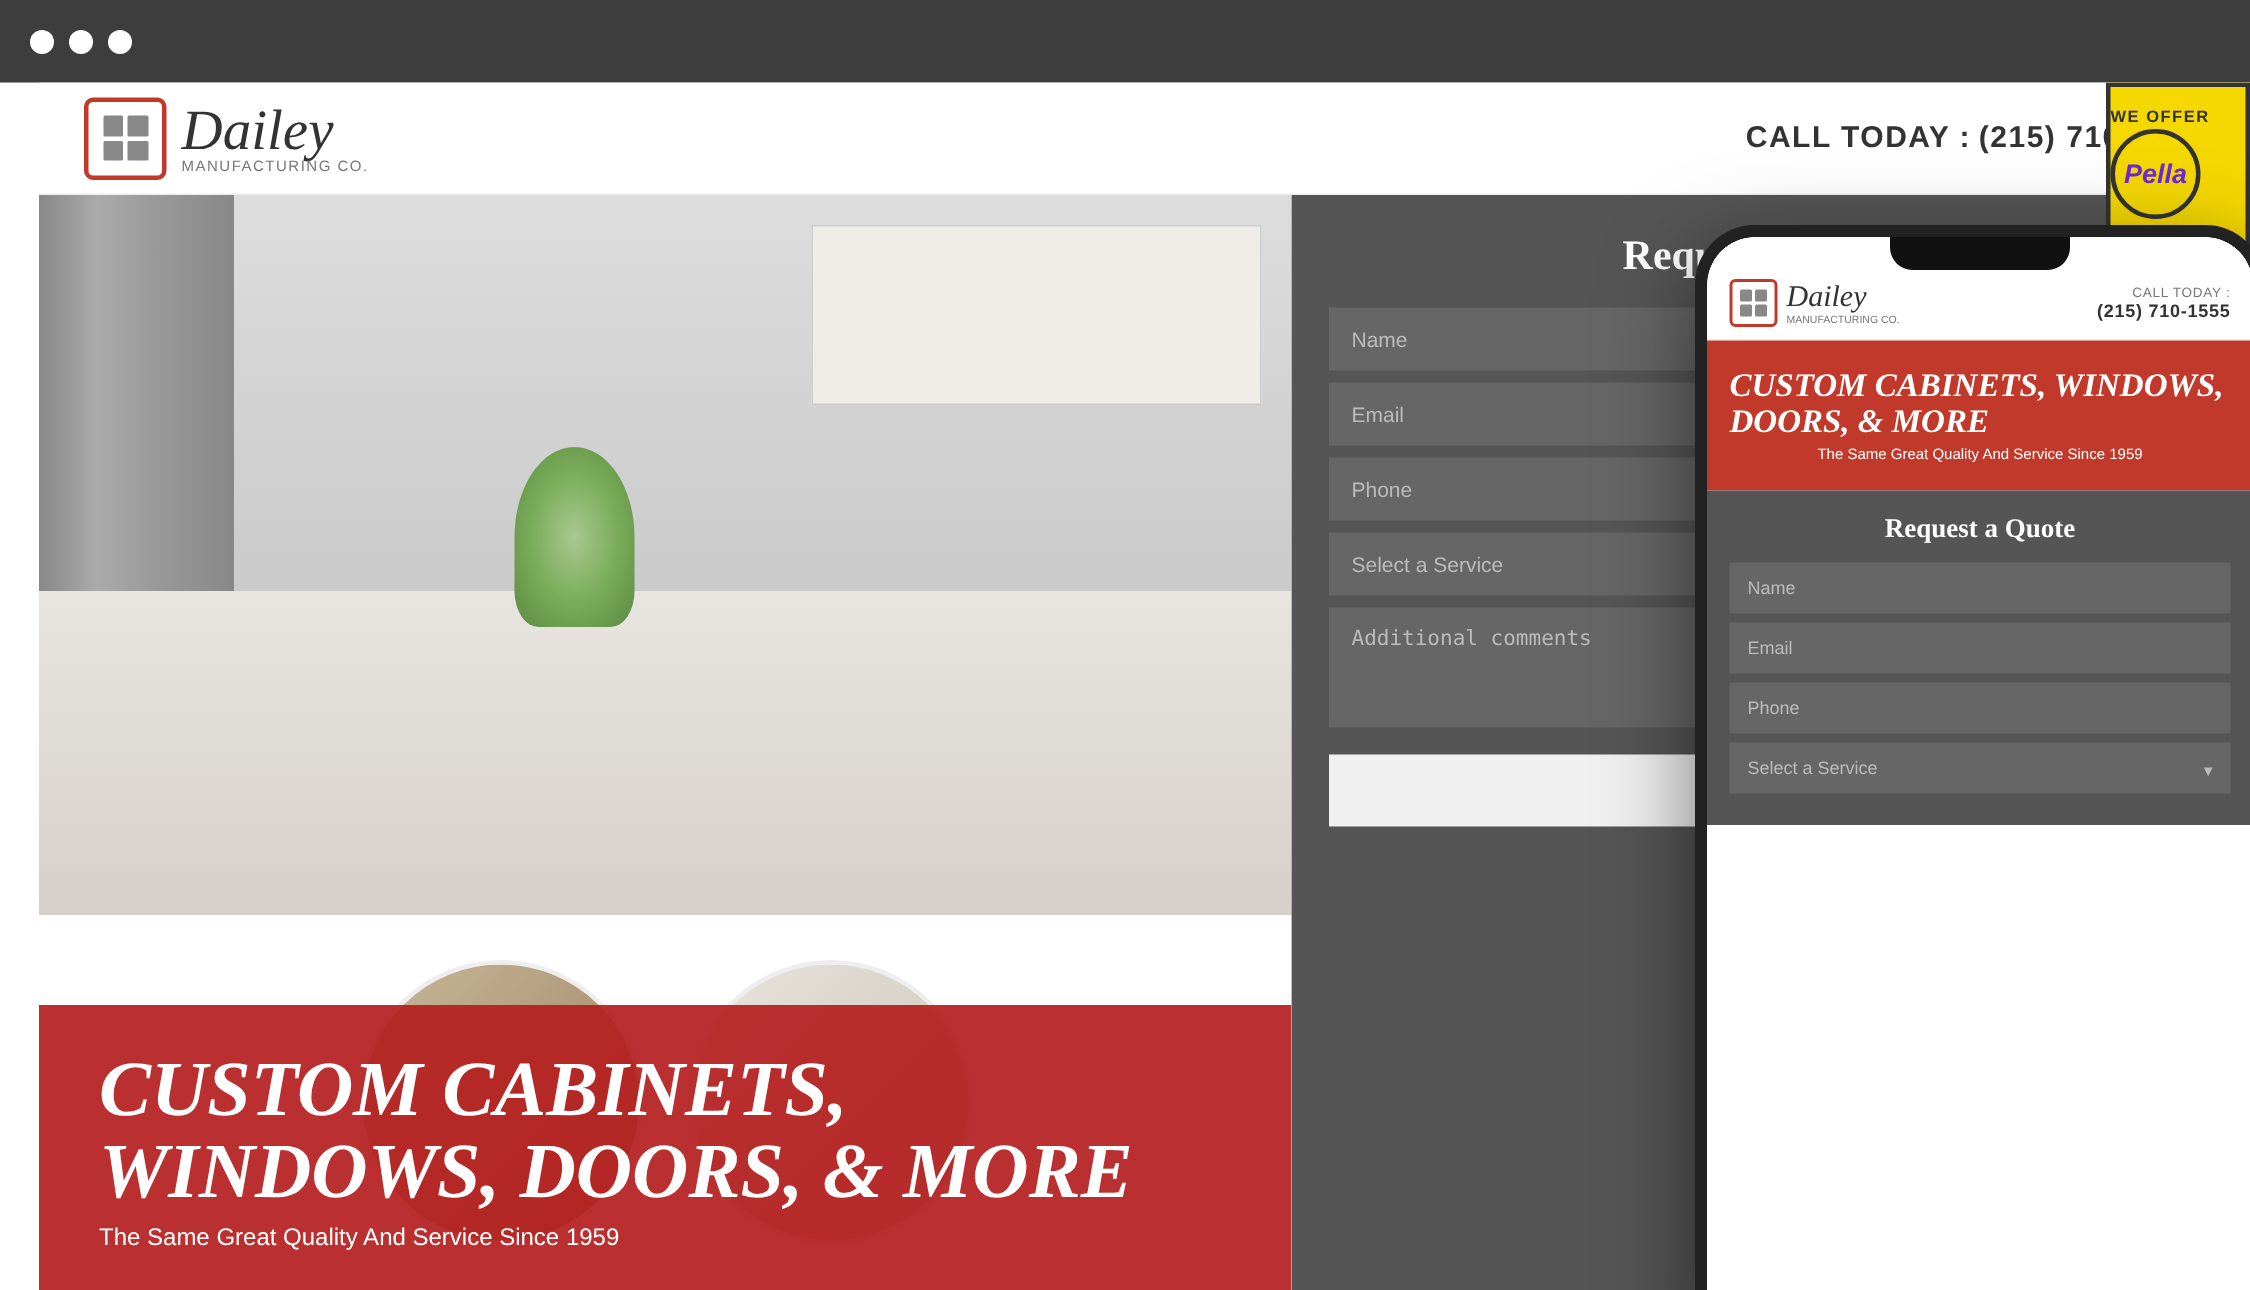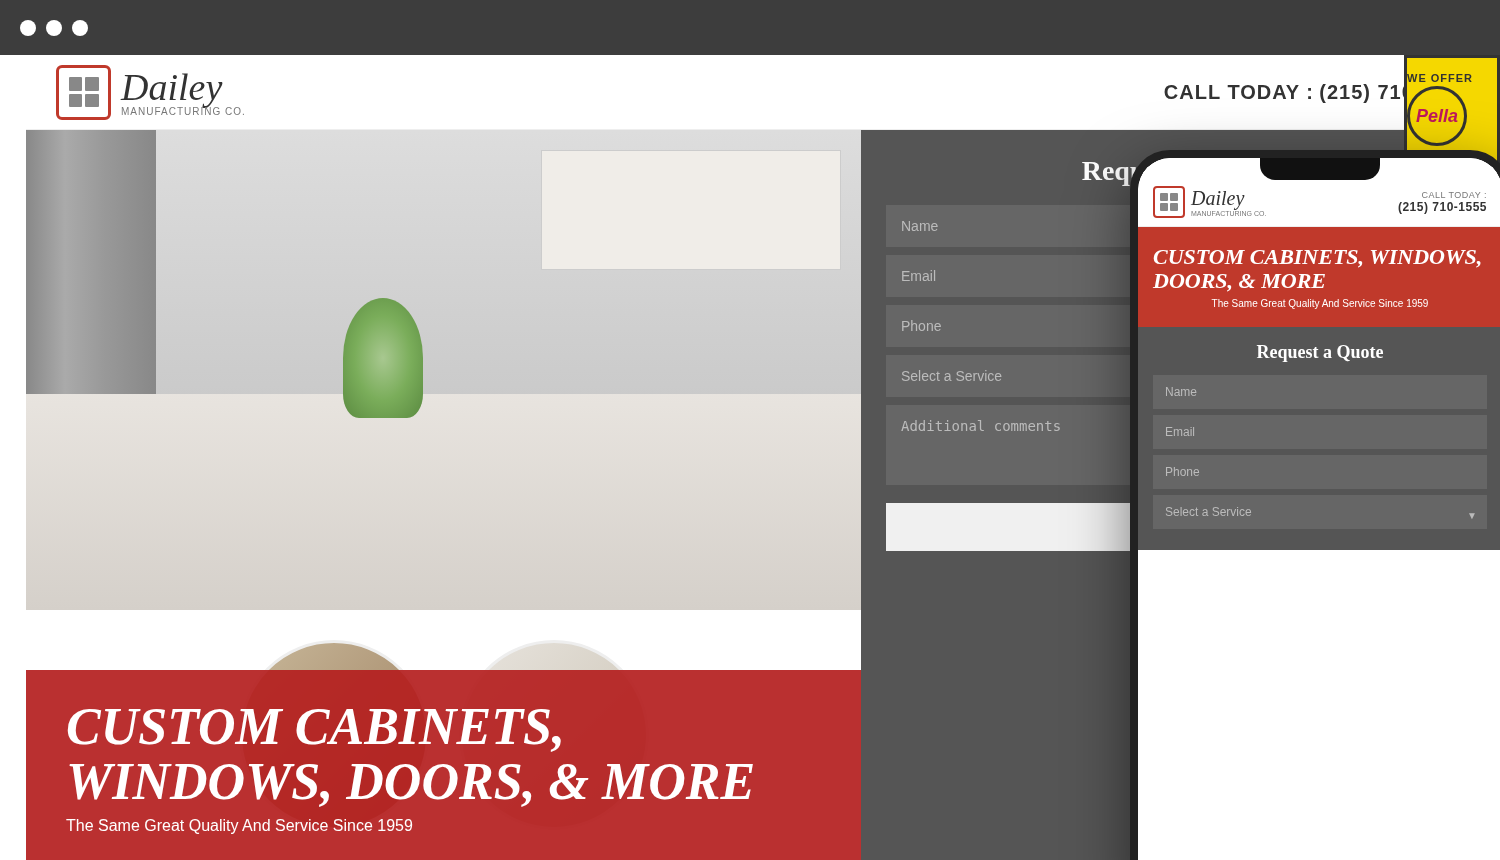--- a/index.html
+++ b/index.html
@@ -139,21 +139,21 @@
       border: 3px solid #333;
       border-radius: 50%;
       display: flex;
       align-items: center;
       justify-content: center;
       margin: 2px 0;
     }
     .pella-logo-text {
       font-size: 18px;
       font-weight: bold;
-      color: #be185d;
+      color: #6d28d9;
       font-style: italic;
     }
 
     
     .main-content {
       display: flex;
       height: calc(860px - 55px - 75px);
       position: relative;
     }
 

